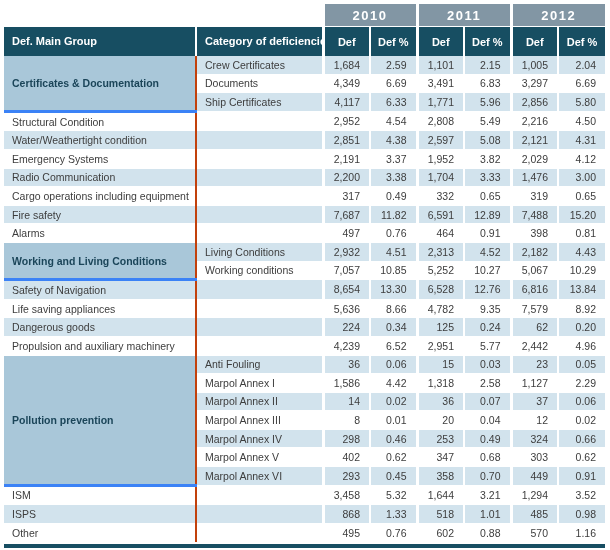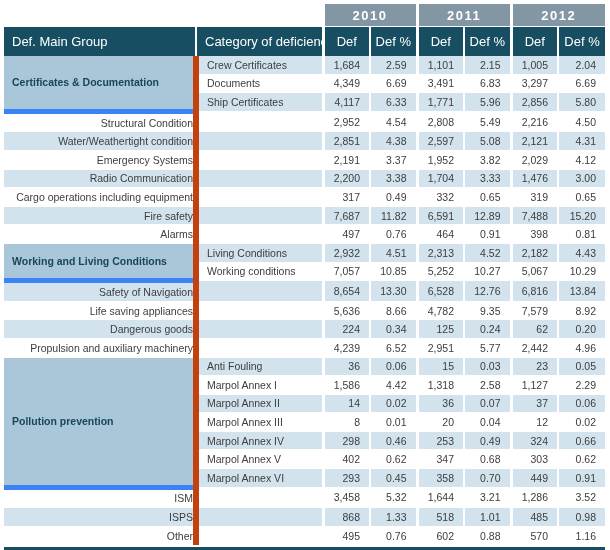--- a/index.html
+++ b/index.html
@@ -12,43 +12,43 @@
   th, td { margin:0; padding:0; overflow:hidden; white-space:nowrap; }
 
   
   thead th.blank { background:transparent; border:none; }
   thead th.year {
     background:#8296a4; color:#ffffff; font-weight:bold; font-size:13px;
     letter-spacing:1.5px; height:22px; text-align:center;
     border-left:3px solid #ffffff; border-bottom:1px solid #ffffff;
   }
   thead th.hmain {
-    background:#174e62; color:#ffffff; font-weight:normal; font-size:13px;
+    background:#174e62; color:#ffffff; font-weight:bold; font-size:11px;
     height:29px; text-align:center;
   }
   thead th.hleft { text-align:left; padding-left:8px; }
 
   
   .bl2 { border-left:2px solid #ffffff; }
   .bl3 { border-left:3px solid #ffffff; }
 
   
   tbody td {
     height:17.6px; font-size:10.5px; color:#3d3d3d;
     border-bottom:1px solid #ffffff; vertical-align:middle;
   }
   tr.zebra-light td { background:#d2e3ed; }
   tr.zebra-white td { background:#ffffff; }
-  td.label { padding-left:8px;text-align:right; }
-  td.cat   { padding-left:8px; border-left:6px solid #c2410c; }
+  td.label { padding-left:8px; }
+  td.cat   { padding-left:8px; border-left:2px solid #c2410c; }
   td.num   { text-align:right; padding-right:9px; border-left:2px solid #ffffff; }
   td.num.bl3 { border-left-width:3px; }
   tbody tr td.group-cell {
     background:#a9c7d9; font-weight:bold; color:#1b4559;
-    padding-left:8px; border-bottom:5px solid #3b82f6;
+    padding-left:8px; border-bottom:3px solid #3b82f6;
   }
 
   .bottom-bar { width:601px; height:4px; background:#174e62; margin-top:2px; }
 </style>
 </head>
 <body>
 
 <div class="wrap">
   <table>
     <colgroup>
@@ -301,21 +301,21 @@
           <td class="num bl3">449</td>
           <td class="num">0.91</td>
         </tr>
         <tr class="zebra-white">
           <td class="label">ISM</td>
           <td class="cat"></td>
           <td class="num bl3">3,458</td>
           <td class="num">5.32</td>
           <td class="num bl3">1,644</td>
           <td class="num">3.21</td>
-          <td class="num bl3">1,286</td>
+          <td class="num bl3">1,294</td>
           <td class="num">3.52</td>
         </tr>
         <tr class="zebra-light">
           <td class="label">ISPS</td>
           <td class="cat"></td>
           <td class="num bl3">868</td>
           <td class="num">1.33</td>
           <td class="num bl3">518</td>
           <td class="num">1.01</td>
           <td class="num bl3">485</td>

